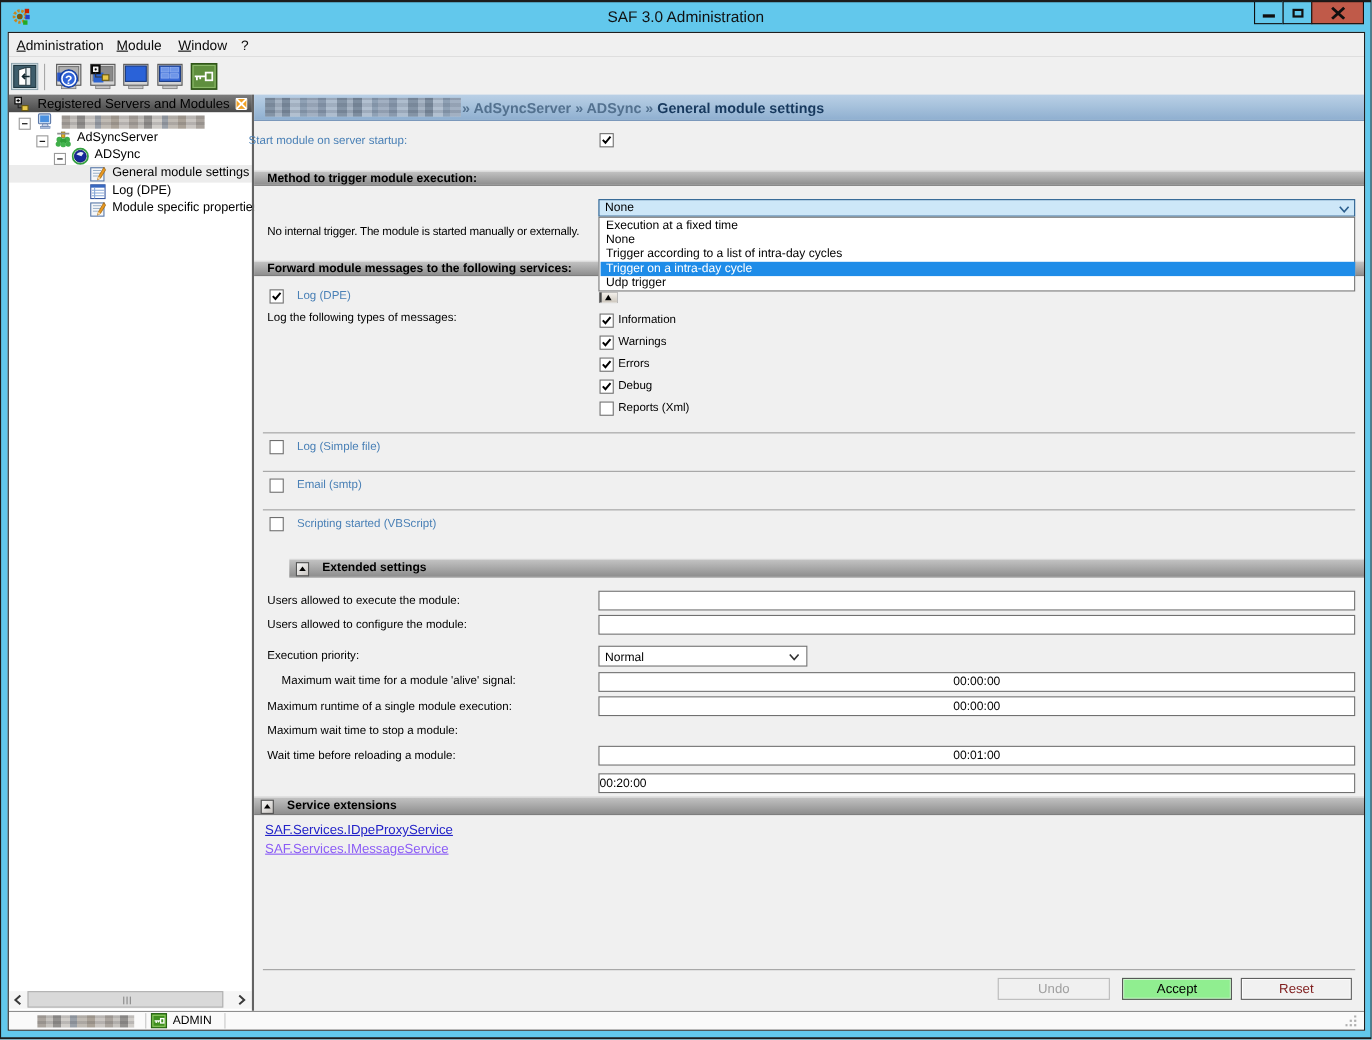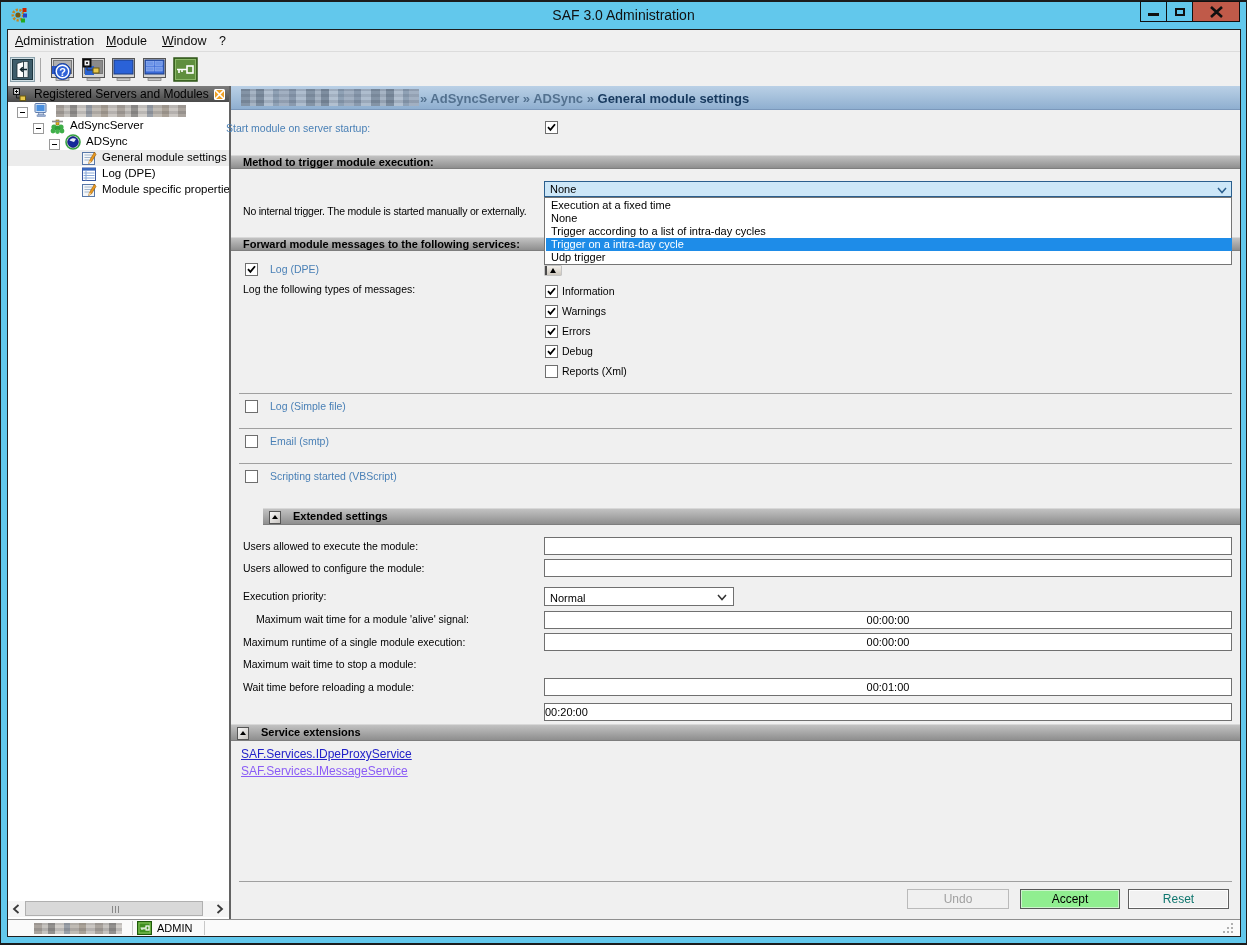--- a/index.html
+++ b/index.html
@@ -314,21 +314,21 @@
       <div class="abs" style="left:2px;top:3px;width:0;height:0;border-left:3px solid transparent;border-right:3px solid transparent;border-bottom:4px solid #000;"></div>
     </div>
     <span style="position:absolute;left:30px;top:1px;">Service extensions</span>
   </div>
   <a class="abs" style="left:233px;top:717px;font-size:12px;color:#2222c8;text-decoration:underline;">SAF.Services.IDpeProxyService</a>
   <a class="abs" style="left:233px;top:734px;font-size:12px;color:#8b5cf6;text-decoration:underline;">SAF.Services.IMessageService</a>
 
   <div class="sep" style="top:851px;"></div>
   <div class="abs" style="left:899px;top:859px;width:102px;height:20px;border:1px solid #bababa;box-sizing:border-box;background:#f0f0f0;color:#a0a0a0;font-size:12px;text-align:center;line-height:18px;">Undo</div>
   <div class="abs" style="left:1012px;top:859px;width:100px;height:20px;border:1px solid #585858;box-sizing:border-box;background:#90ee90;box-shadow:inset 0 0 0 1px #cdf5cd;color:#000;font-size:12px;text-align:center;line-height:18px;">Accept</div>
-  <div class="abs" style="left:1120px;top:859px;width:101px;height:20px;border:1px solid #5f5f5f;box-sizing:border-box;background:#f1f1f1;box-shadow:inset 0 0 0 1px #fdfdfd;color:#0f766e;font-size:12px;text-align:center;line-height:18px;">Reset</div>
+  <div class="abs" style="left:1120px;top:859px;width:101px;height:20px;border:1px solid #5f5f5f;box-sizing:border-box;background:#f1f1f1;box-shadow:inset 0 0 0 1px #fdfdfd;color:#7f1d1d;font-size:12px;text-align:center;line-height:18px;">Reset</div>
 
   <div class="abs" style="left:536px;top:151px;width:688px;height:16px;background:#cde7f8;border:1px solid #2b5f8e;box-sizing:border-box;">
     <span style="position:absolute;left:5px;top:1px;font-size:11px;color:#000;">None</span>
     <svg class="abs" style="left:672px;top:5px" width="10" height="7" viewBox="0 0 10 7">
           <path d="M1,1 L5,5.5 L9,1" stroke="#2b5f8e" stroke-width="1.5" fill="none"></path>
         </svg>
   </div>
   <div class="abs" style="left:536px;top:167px;width:688px;height:68px;background:#fff;border:1px solid #757575;box-sizing:border-box;">
     <div class="ddrow" style="top:1px;">Execution at a fixed time</div>
     <div class="ddrow" style="top:14px;">None</div>

